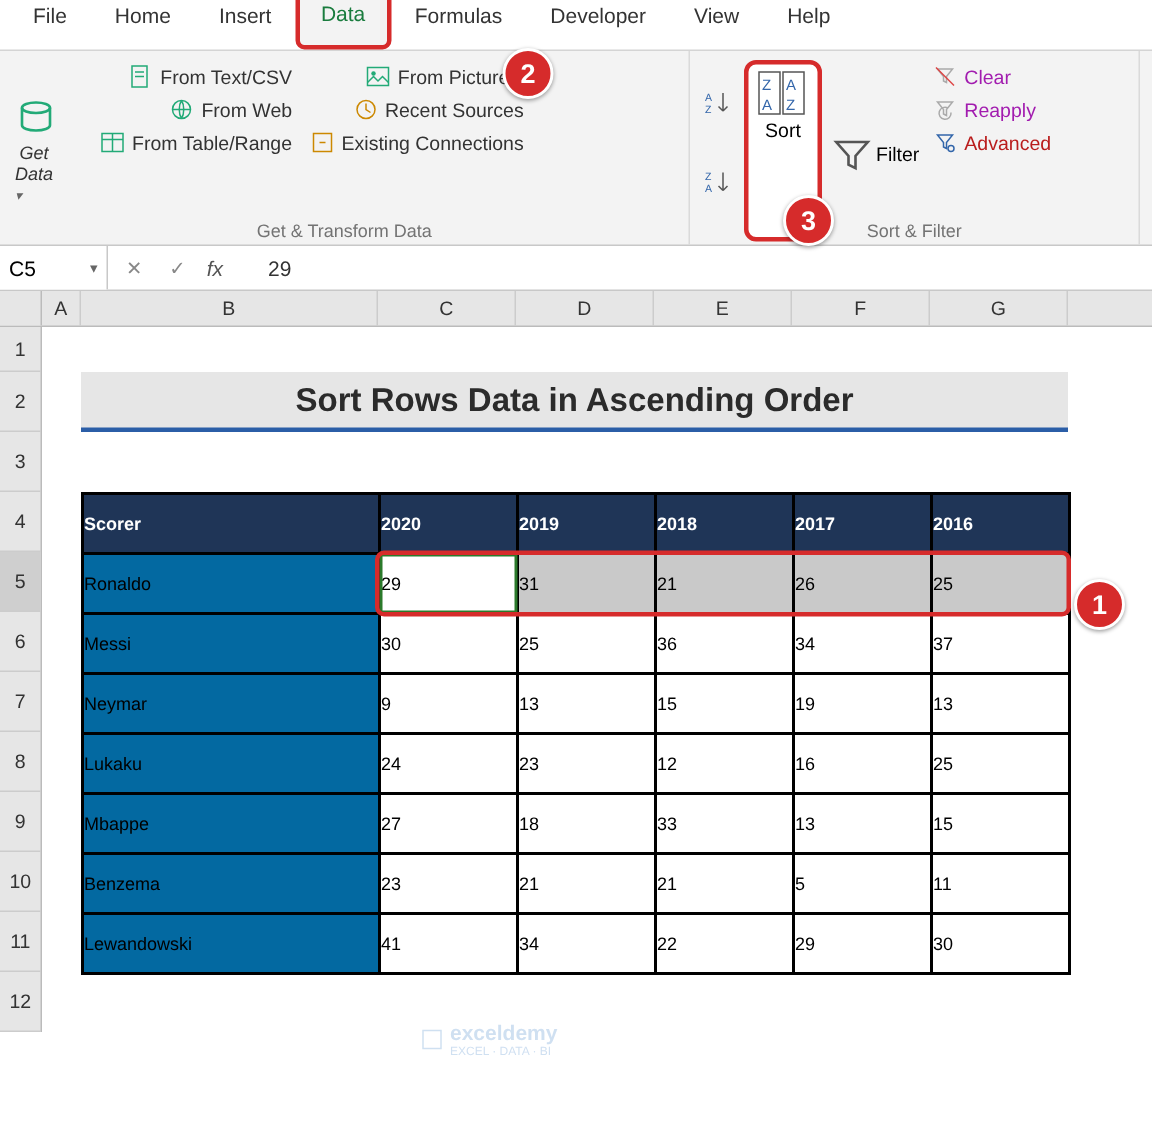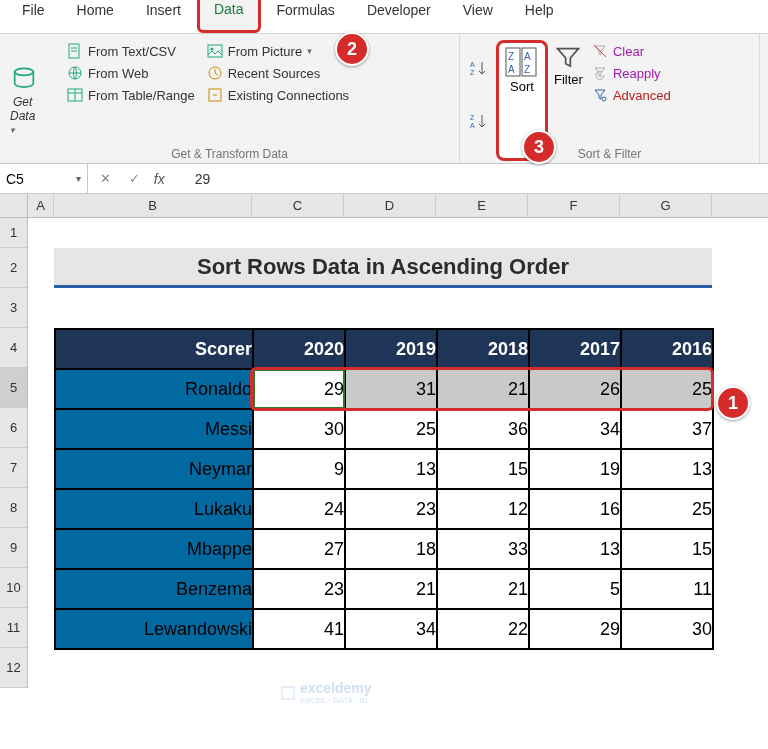--- a/index.html
+++ b/index.html
@@ -11,40 +11,40 @@
 .tab.active { border: 3px solid #d62b2b; border-radius: 6px; background: #f3f3f3; color: #1a7c3e; font-weight: 500; }
 
 
 .ribbon { background: #f3f3f3; border-bottom: 1px solid #c8c8c8; display: flex; height: 130px; position: relative; }
 .ribbon-group { padding: 6px 10px 2px 10px; border-right: 1px solid #dadada; position: relative; display: flex; flex-direction: column; }
 .group-label { position: absolute; bottom: 2px; left: 0; right: 0; text-align: center; font-size: 12px; color: #737373; }
 .group-body { display: flex; gap: 6px; flex: 1; }
 
 .btn-lg { display: flex; flex-direction: column; align-items: flex-start; justify-content: center; width: 48px; font-size: 12px; color: #333; gap: 2px; font-style: italic; }
 .btn-lg .ico { width: 28px; height: 28px; }
-.btn-col { display: flex; flex-direction: column; gap: 4px; justify-content: flex-start; padding-top: 2px; }
+.btn-col { display: flex; flex-direction: column; gap: 4px; justify-content: flex-start; padding-top: 2px; align-items: flex-end; }
 .btn-sm { display: flex; align-items: center; gap: 5px; font-size: 13px; color: #333; padding: 1px 3px; }
 .btn-sm .ico { width: 16px; height: 16px; }
 
 .sort-btn { border: 3px solid #d62b2b; border-radius: 8px; padding: 4px 6px; display: flex; flex-direction: column; align-items: center; gap: 2px; background: #fff; }
 .sort-btn .ico { width: 34px; height: 30px; }
 .sort-btn span { font-size: 13px; }
 
 .small-sort-col { display: flex; flex-direction: column; justify-content: space-around; gap: 10px; padding: 6px 2px 18px 0; }
 .small-sort { font-size: 11px; color: #444; display:flex; align-items:center; }
 
-.filter-col { display: flex; flex-direction: column; align-items: center; gap: 2px; padding-top: 4px; }
+.filter-col { display: flex; flex-direction: row; align-items: center; gap: 2px; padding-top: 4px; }
 .filter-col .ico { width: 28px; height: 26px; }
 .filter-col span { font-size: 13px; }
 .filter-opts { display: flex; flex-direction: column; gap: 4px; padding-top: 2px; }
 .filter-opts .btn-sm { color: #a21caf; }
 
 
 .fbar { display: flex; align-items: center; height: 30px; border-bottom: 1px solid #c8c8c8; background: #fff; font-size: 14px; }
-.namebox { width: 88px; border-right: 1px solid #c8c8c8; padding: 0 6px; display:flex; align-items:center; justify-content:space-between; height:100%; background:#fff; }
+.namebox { width: 72px; border-right: 1px solid #c8c8c8; padding: 0 6px; display:flex; align-items:center; justify-content:space-between; height:100%; background:#fff; }
 .namebox .dd { color:#666; font-size:10px; }
 .fx-area { display:flex; align-items:center; gap:10px; padding:0 8px; flex:1; }
 .fx-btn { color:#888; background:none; border:none; font-size:13px; padding:0 4px; }
 .fx { font-style: italic; color:#555; }
 .fval { color:#333; padding-left: 20px; }
 
 
 .grid-wrap { position: relative; }
 .col-headers { display: flex; background: #e6e6e6; border-bottom: 1px solid #bbb; height: 24px; }
 .rowhead-spacer { width: 28px; border-right: 1px solid #bbb; background:#e6e6e6; }
@@ -57,21 +57,21 @@
 .row-headers { width: 28px; background: #e6e6e6; border-right: 1px solid #bbb; }
 .rowh { height: 40px; border-bottom: 1px solid #ccc; display:flex; align-items:center; justify-content:center; font-size: 13px; color:#333; }
 .rowh.sel { background: #cfcfcf; }
 .row1 { height: 30px; }
 
 .sheet { position: relative; flex:1; }
 
 .title-band { position:absolute; left: 26px; top: 30px; width: 658px; height: 40px; background: #e6e6e6; border-bottom: 3px solid #2b5ea7; display:flex; align-items:center; justify-content:center; font-size: 22px; font-weight: 700; color:#2b2b2b; }
 
 .tbl { position:absolute; left: 26px; top: 110px; border-collapse: collapse; }
-.tbl th, .tbl td { border: 2px solid #000; text-align: right; font-size: 18px; height: 40px; }
+.tbl th, .tbl td { border: 2px solid #000; text-align: left; font-size: 12px; height: 40px; }
 .tbl th { background: #1f3557; color: #fff; font-weight: 700; }
 .tbl th.scorer { width: 198px; }
 .tbl th.yr { width: 92px; }
 .tbl td.name { width: 198px; background:#0369a1; }
 .tbl td.v { width: 92px; background:#fff; }
 .tbl tr.selrow td.v { background: #c9c9c9; }
 .tbl tr.selrow td.v.first { background:#fff; outline: 2px solid #2b7a2b; outline-offset:-2px; }
 
 .sel-outline { position:absolute; border: 3px solid #d62b2b; border-radius: 6px; pointer-events:none; }
 .sel-row5 { left: 222px; top: 149px; width: 464px; height: 44px; }

